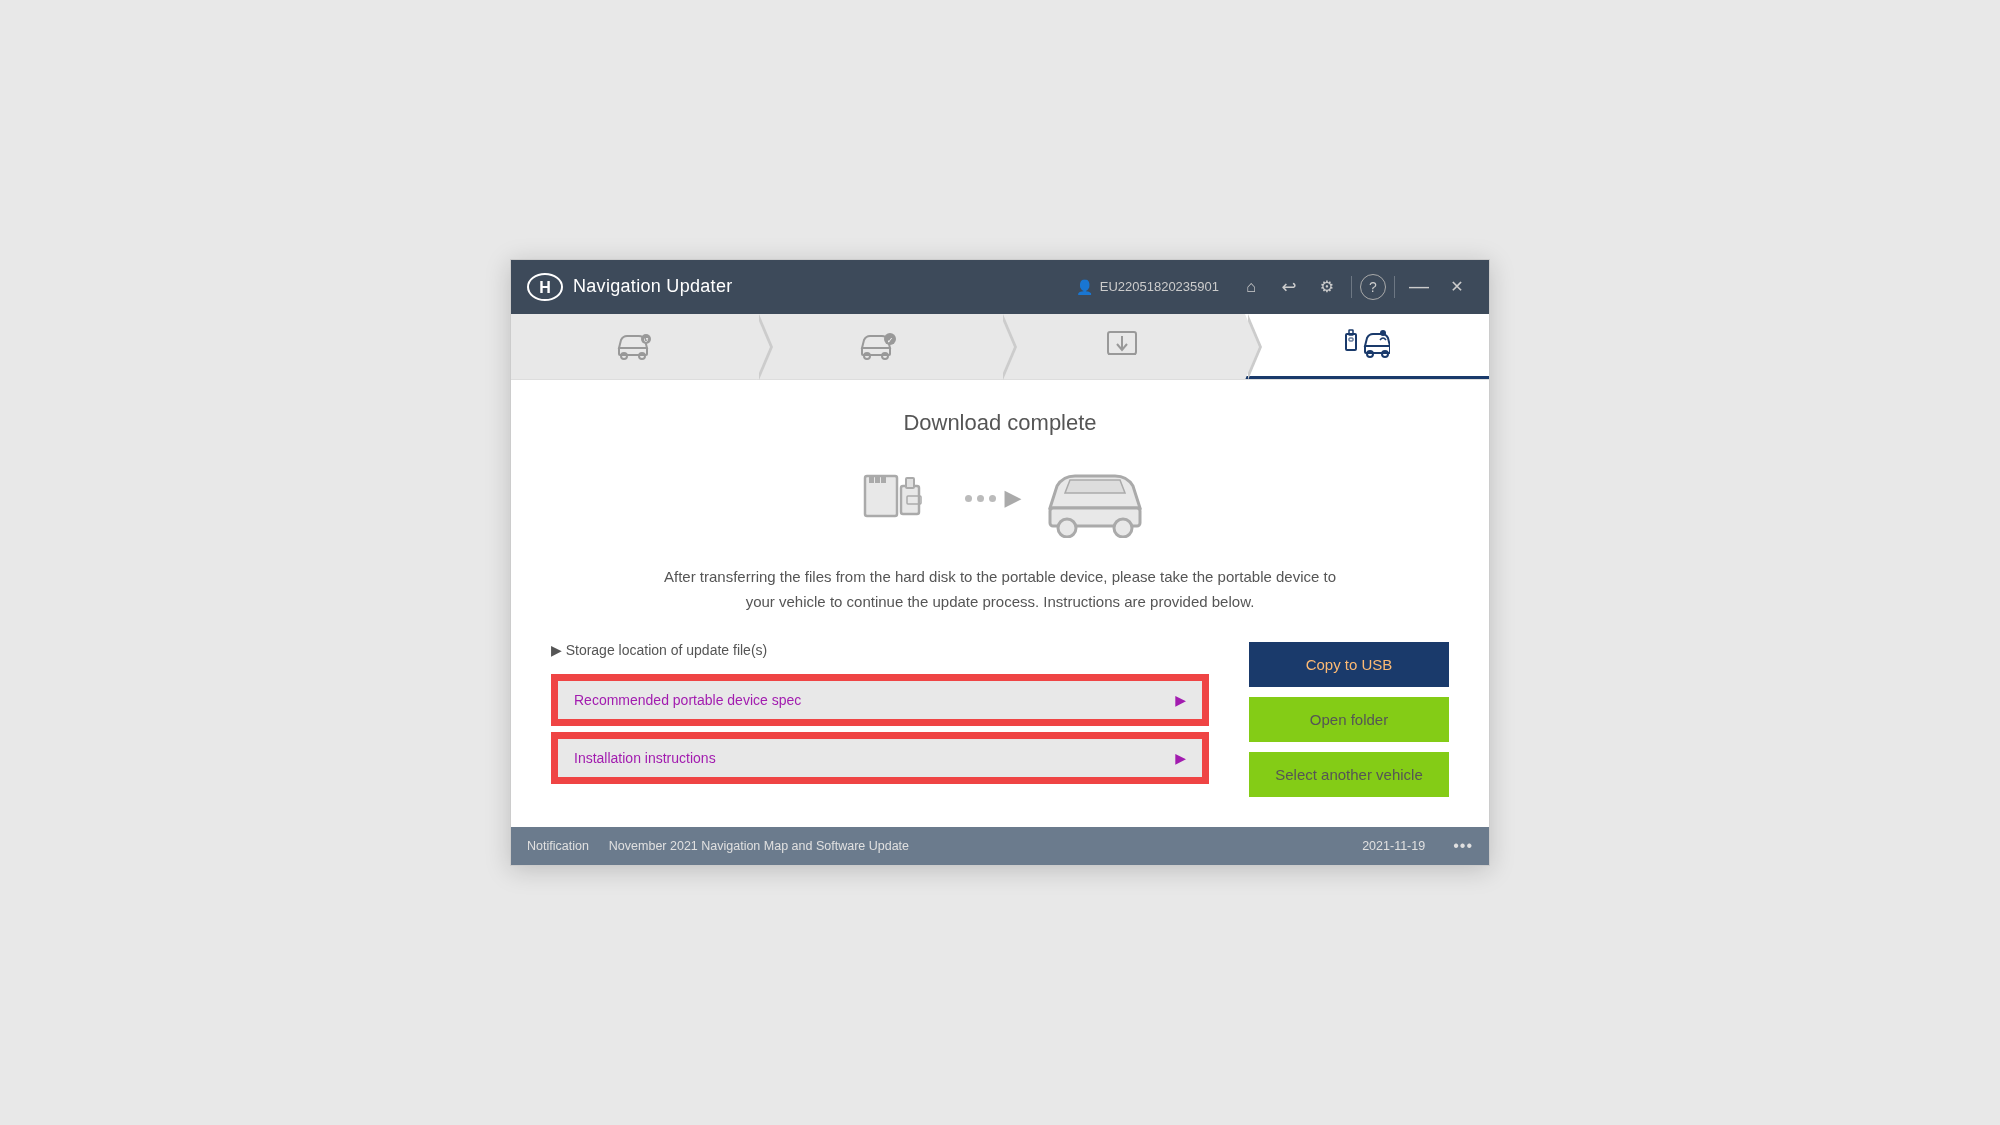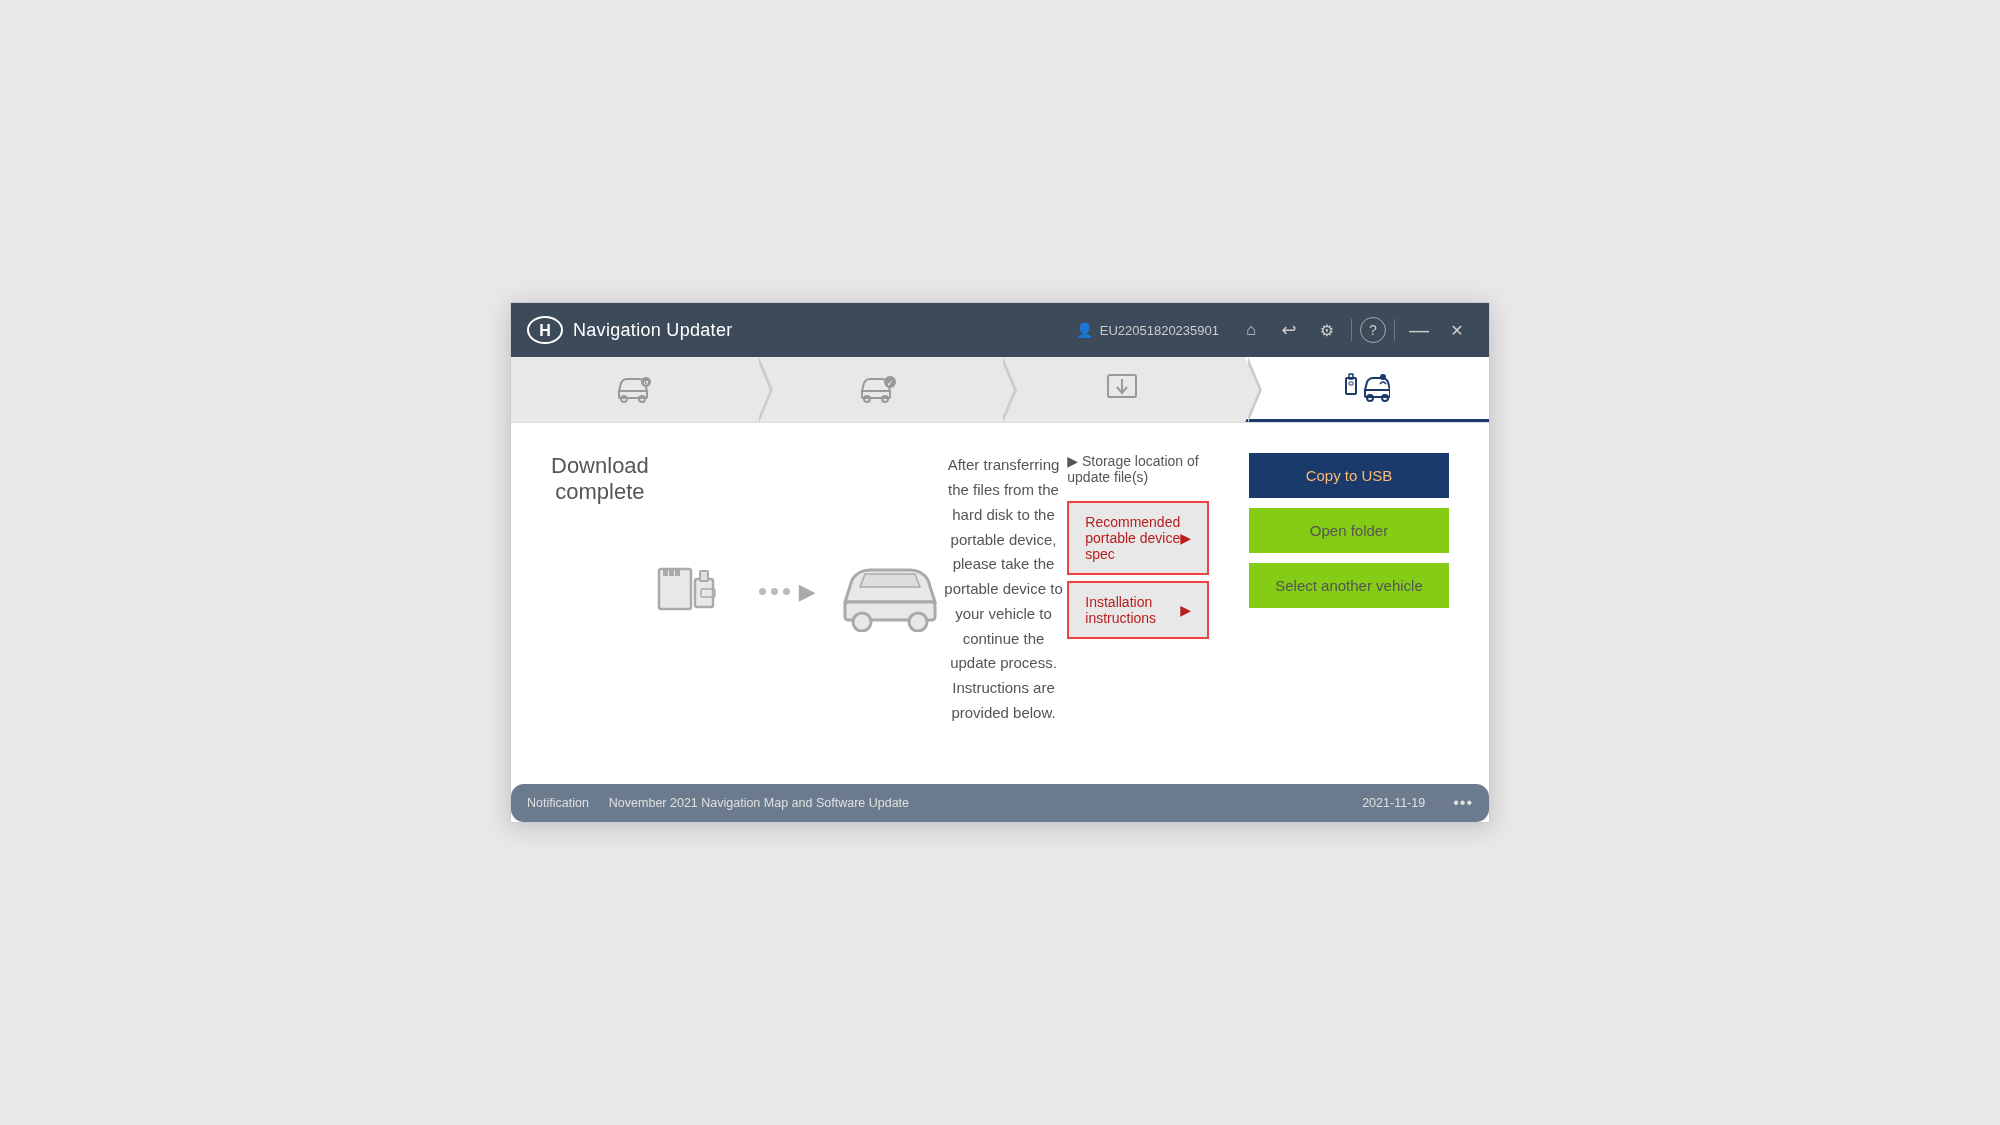--- a/index.html
+++ b/index.html
@@ -154,21 +154,21 @@
 
     .step.active .step-icon {
       color: #1a3a6b;
     }
 
     
     .main-content {
       flex: 1;
       padding: 30px 40px;
       display: flex;
-      flex-direction: row;
+      flex-direction: column;
     }
 
     .download-complete-title {
       text-align: center;
       font-size: 22px;
       color: #555;
       font-weight: 400;
       margin-bottom: 20px;
     }
 
@@ -238,22 +238,22 @@
     .storage-path {
       color: #555;
       font-size: 14px;
       padding-left: 4px;
     }
 
     .expandable-btn {
       width: 100%;
       padding: 11px 16px;
       background: #e8e8e8;
-      border: 2px solid #ef4444;
-      color: #b91c1c;
+      border: 7px solid #ef4444;
+      color: #a21caf;
       font-size: 14px;
       text-align: left;
       cursor: pointer;
       display: flex;
       justify-content: space-between;
       align-items: center;
       margin-bottom: 6px;
     }
 
     .right-col {
@@ -286,21 +286,20 @@
     
     .status-bar {
       background: #6b7b8d;
       display: flex;
       align-items: center;
       padding: 0 16px;
       height: 38px;
       color: #e0e0e0;
       font-size: 12.5px;
       gap: 20px;
-      border-radius: 13px;
     }
 
     .status-label {
       font-weight: 500;
     }
 
     .status-message {
       flex: 1;
     }
 

